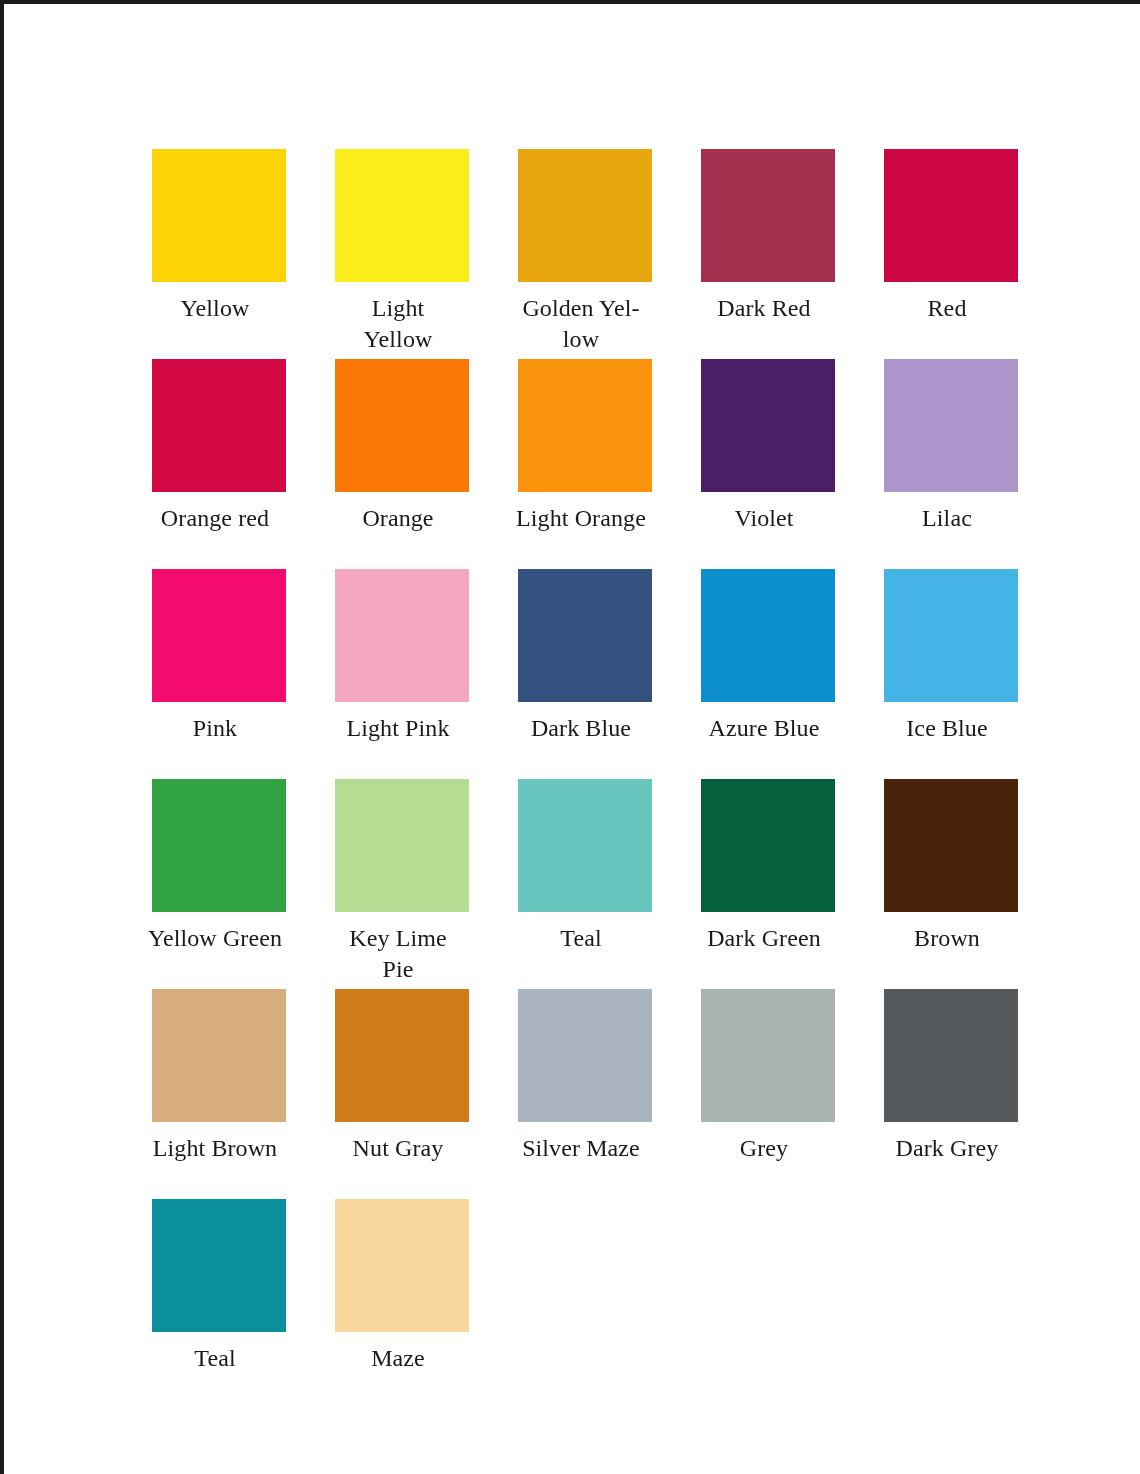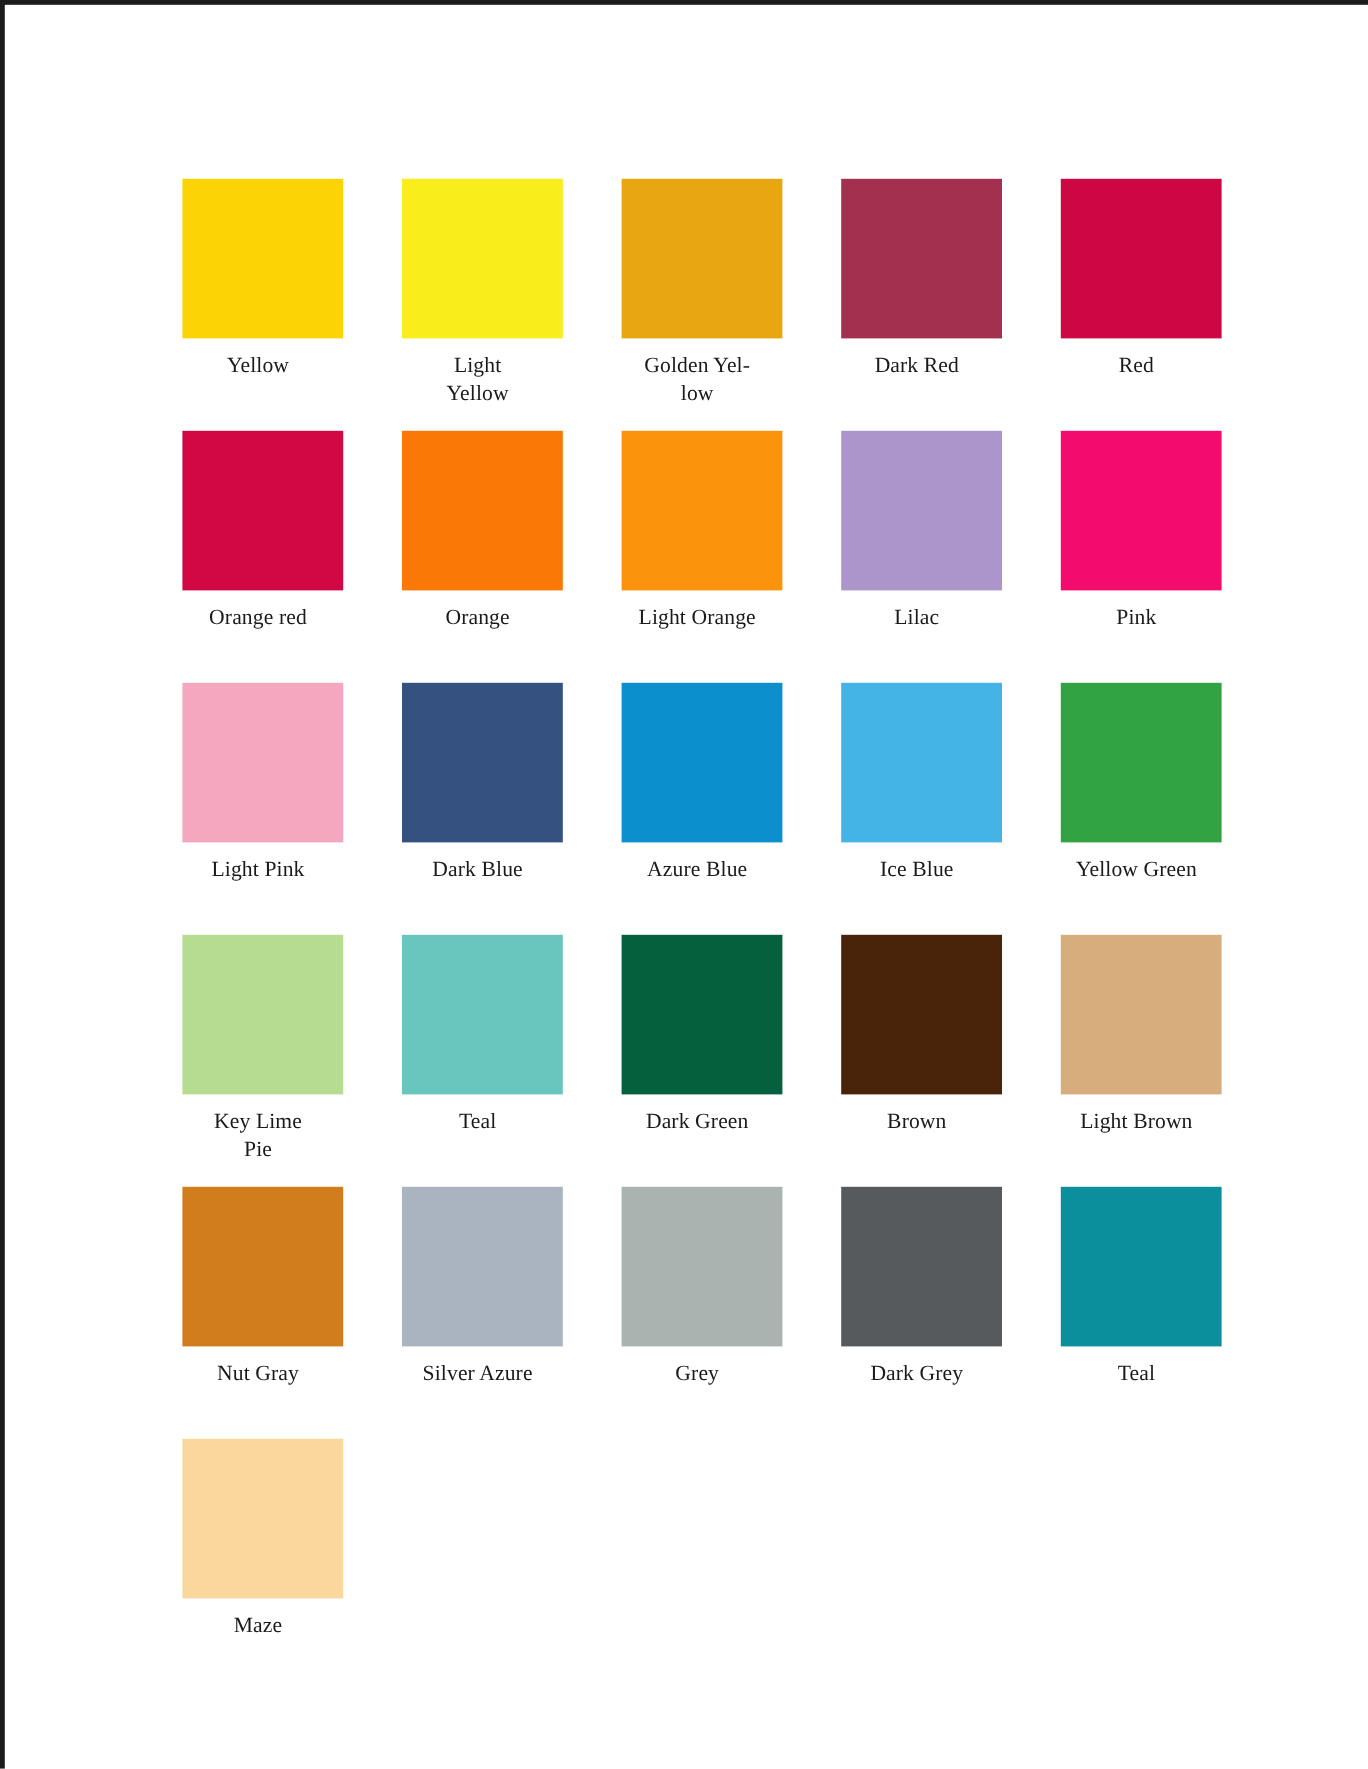--- a/index.html
+++ b/index.html
@@ -48,21 +48,21 @@
     height: 133px;
     flex: none;
     box-sizing: border-box;
   }
 
   .swatch-label {
     margin-top: 11px;
     width: 150px;
     margin-left: -8px;
     text-align: center;
-    font-size: 18px;
+    font-size: 24px;
     line-height: 1.28;
     color: #1a1a1a;
     font-family: "Liberation Serif", "DejaVu Serif", serif;
     letter-spacing: 0.1px;
   }
 </style>
 </head>
 <body>
 
 <div id="page">
@@ -91,20 +91,24 @@
         <div class="swatch-chip" style="background-color: rgb(209, 8, 68);"></div>
         <div class="swatch-label">Orange red</div>
       </div>
       <div class="swatch-cell">
         <div class="swatch-chip" style="background-color: rgb(250, 120, 6);"></div>
         <div class="swatch-label">Orange</div>
       </div>
       <div class="swatch-cell">
         <div class="swatch-chip" style="background-color: rgb(251, 148, 12);"></div>
         <div class="swatch-label">Light Orange</div>
+      </div>
+      <div class="swatch-cell">
+        <div class="swatch-chip" style="background-color: rgb(74, 31, 102);"></div>
+        <div class="swatch-label">Violet</div>
       </div>
       <div class="swatch-cell">
         <div class="swatch-chip" style="background-color: rgb(171, 149, 202);"></div>
         <div class="swatch-label">Lilac</div>
       </div>
       <div class="swatch-cell">
         <div class="swatch-chip" style="background-color: rgb(244, 11, 110);"></div>
         <div class="swatch-label">Pink</div>
       </div>
       <div class="swatch-cell">
@@ -146,21 +150,21 @@
       <div class="swatch-cell">
         <div class="swatch-chip" style="background-color: rgb(216, 173, 126);"></div>
         <div class="swatch-label">Light Brown</div>
       </div>
       <div class="swatch-cell">
         <div class="swatch-chip" style="background-color: rgb(209, 124, 29);"></div>
         <div class="swatch-label">Nut Gray</div>
       </div>
       <div class="swatch-cell">
         <div class="swatch-chip" style="background-color: rgb(170, 180, 192);"></div>
-        <div class="swatch-label">Silver Azure</div>
+        <div class="swatch-label">Silver Maze</div>
       </div>
       <div class="swatch-cell">
         <div class="swatch-chip" style="background-color: rgb(169, 179, 176);"></div>
         <div class="swatch-label">Grey</div>
       </div>
       <div class="swatch-cell">
         <div class="swatch-chip" style="background-color: rgb(87, 90, 92);"></div>
         <div class="swatch-label">Dark Grey</div>
       </div>
       <div class="swatch-cell">

